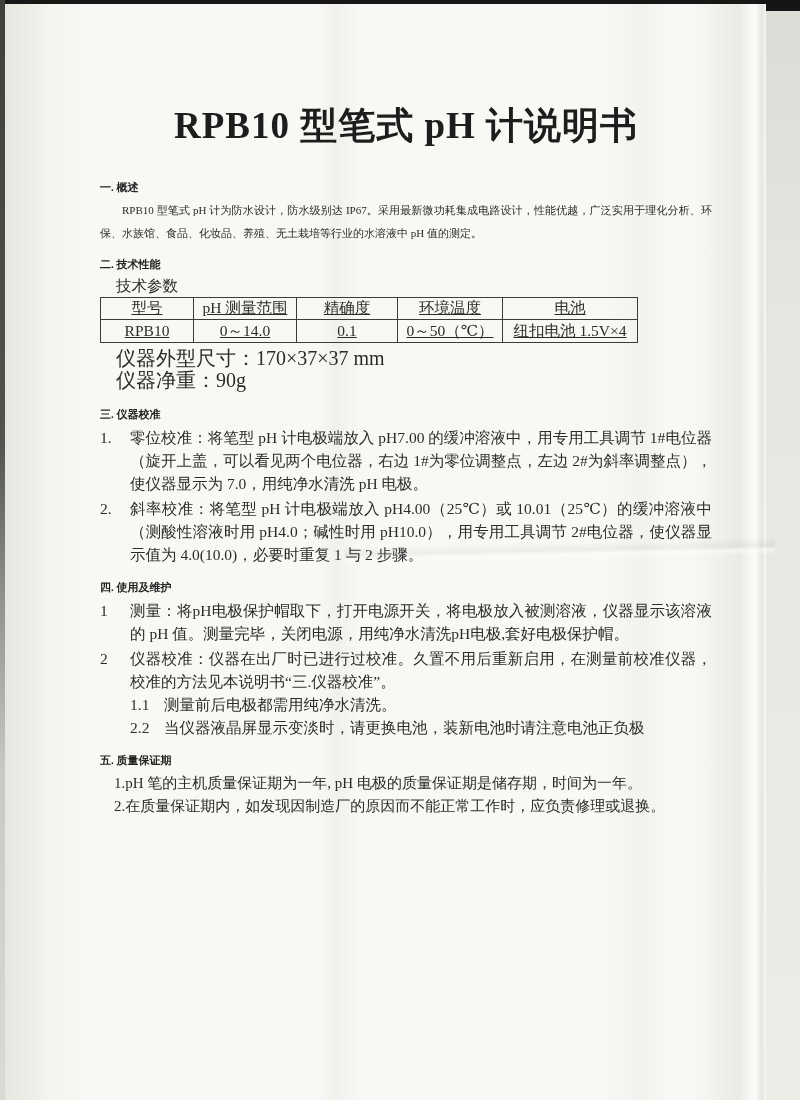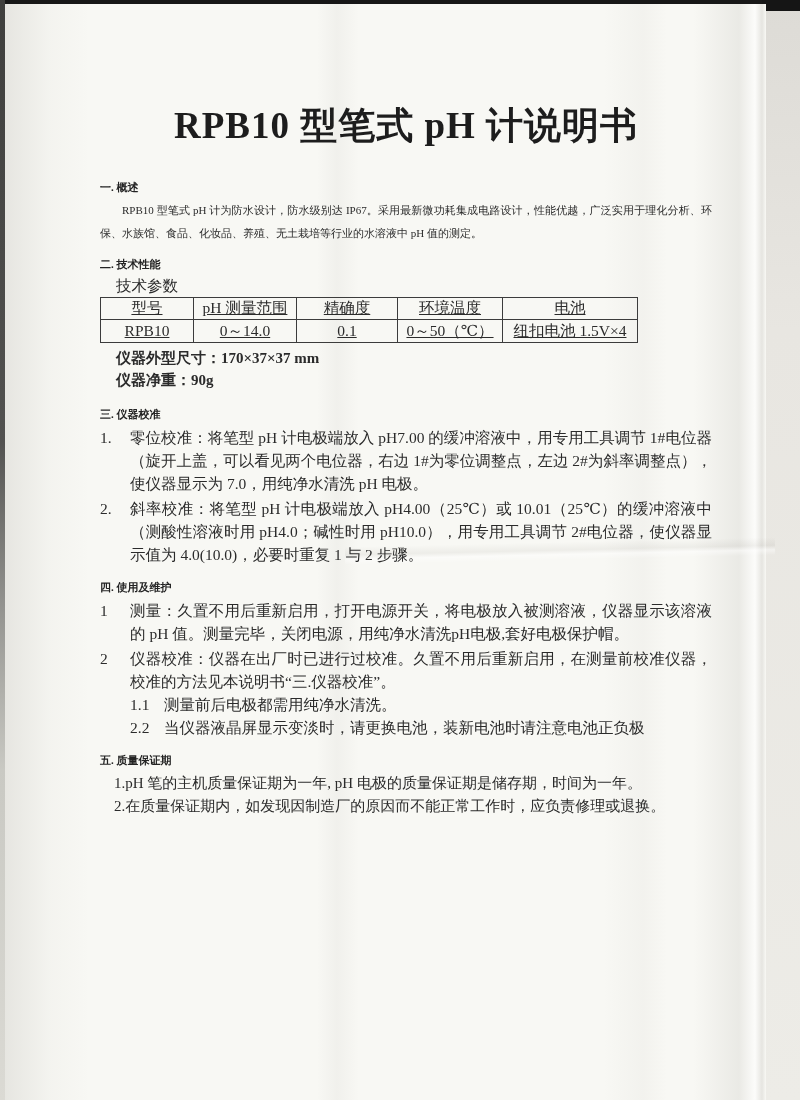--- a/index.html
+++ b/index.html
@@ -62,21 +62,21 @@
     width: 537px; margin: 2px 0 4px 0; text-decoration: underline;
   }
   table.spec-table th, table.spec-table td {
     border: 1px solid #3c3c3c; text-align: center; vertical-align: middle;
     font-size: 15.5px; font-weight: normal; padding: 0 2px;
   }
   table.spec-table th { height: 21px; }
   table.spec-table td { height: 23px; }
   .col-model { width: 93px; } .col-range { width: 103px; } .col-acc { width: 101px; }
   .col-temp { width: 105px; } .col-batt { width: 135px; }
-  .spec-line { font-size: 15px; line-height: 22px; margin: 0 0 0 16px; font-weight: bold; }
+  .spec-line { font-size: 20px; line-height: 22px; margin: 0 0 0 16px; }
   .li { display: flex; align-items: flex-start; margin: 0; }
   .li .num { flex: 0 0 30px; font-size: 15.5px; line-height: 23px; }
   .li .txt { flex: 1; font-size: 15.5px; line-height: 23px; text-align: justify; }
   .sub-li { margin-left: 30px; }
   .sub-li .num { flex: 0 0 34px; }
   .w-item { font-size: 15px; line-height: 23px; margin: 0 0 0 14px; text-align: justify; }
   .gap2 { height: 2px; }
 </style>
 </head>
 <body>
@@ -132,21 +132,21 @@
       </div>
       <div class="gap2"></div>
       <div class="li">
         <span class="num">2.</span>
         <span class="txt">斜率校准：将笔型 pH 计电极端放入 pH4.00（25℃）或 10.01（25℃）的缓冲溶液中（测酸性溶液时用 pH4.0；碱性时用 pH10.0），用专用工具调节 2#电位器，使仪器显示值为 4.0(10.0)，必要时重复 1 与 2 步骤。</span>
       </div>
 
       <h2 class="sec-heading m-usage">四. 使用及维护</h2>
       <div class="li">
         <span class="num">1</span>
-        <span class="txt">测量：久置不用后重新启用，打开电源开关，将电极放入被测溶液，仪器显示该溶液的 pH 值。测量完毕，关闭电源，用纯净水清洗pH电极,套好电极保护帽。</span>
+        <span class="txt">测量：将pH电极保护帽取下，打开电源开关，将电极放入被测溶液，仪器显示该溶液的 pH 值。测量完毕，关闭电源，用纯净水清洗pH电极,套好电极保护帽。</span>
       </div>
       <div class="gap2"></div>
       <div class="li">
         <span class="num">2</span>
         <span class="txt">仪器校准：仪器在出厂时已进行过校准。久置不用后重新启用，在测量前校准仪器，校准的方法见本说明书“三.仪器校准”。</span>
       </div>
       <div class="li sub-li">
         <span class="num">1.1</span>
         <span class="txt">测量前后电极都需用纯净水清洗。</span>
       </div>

